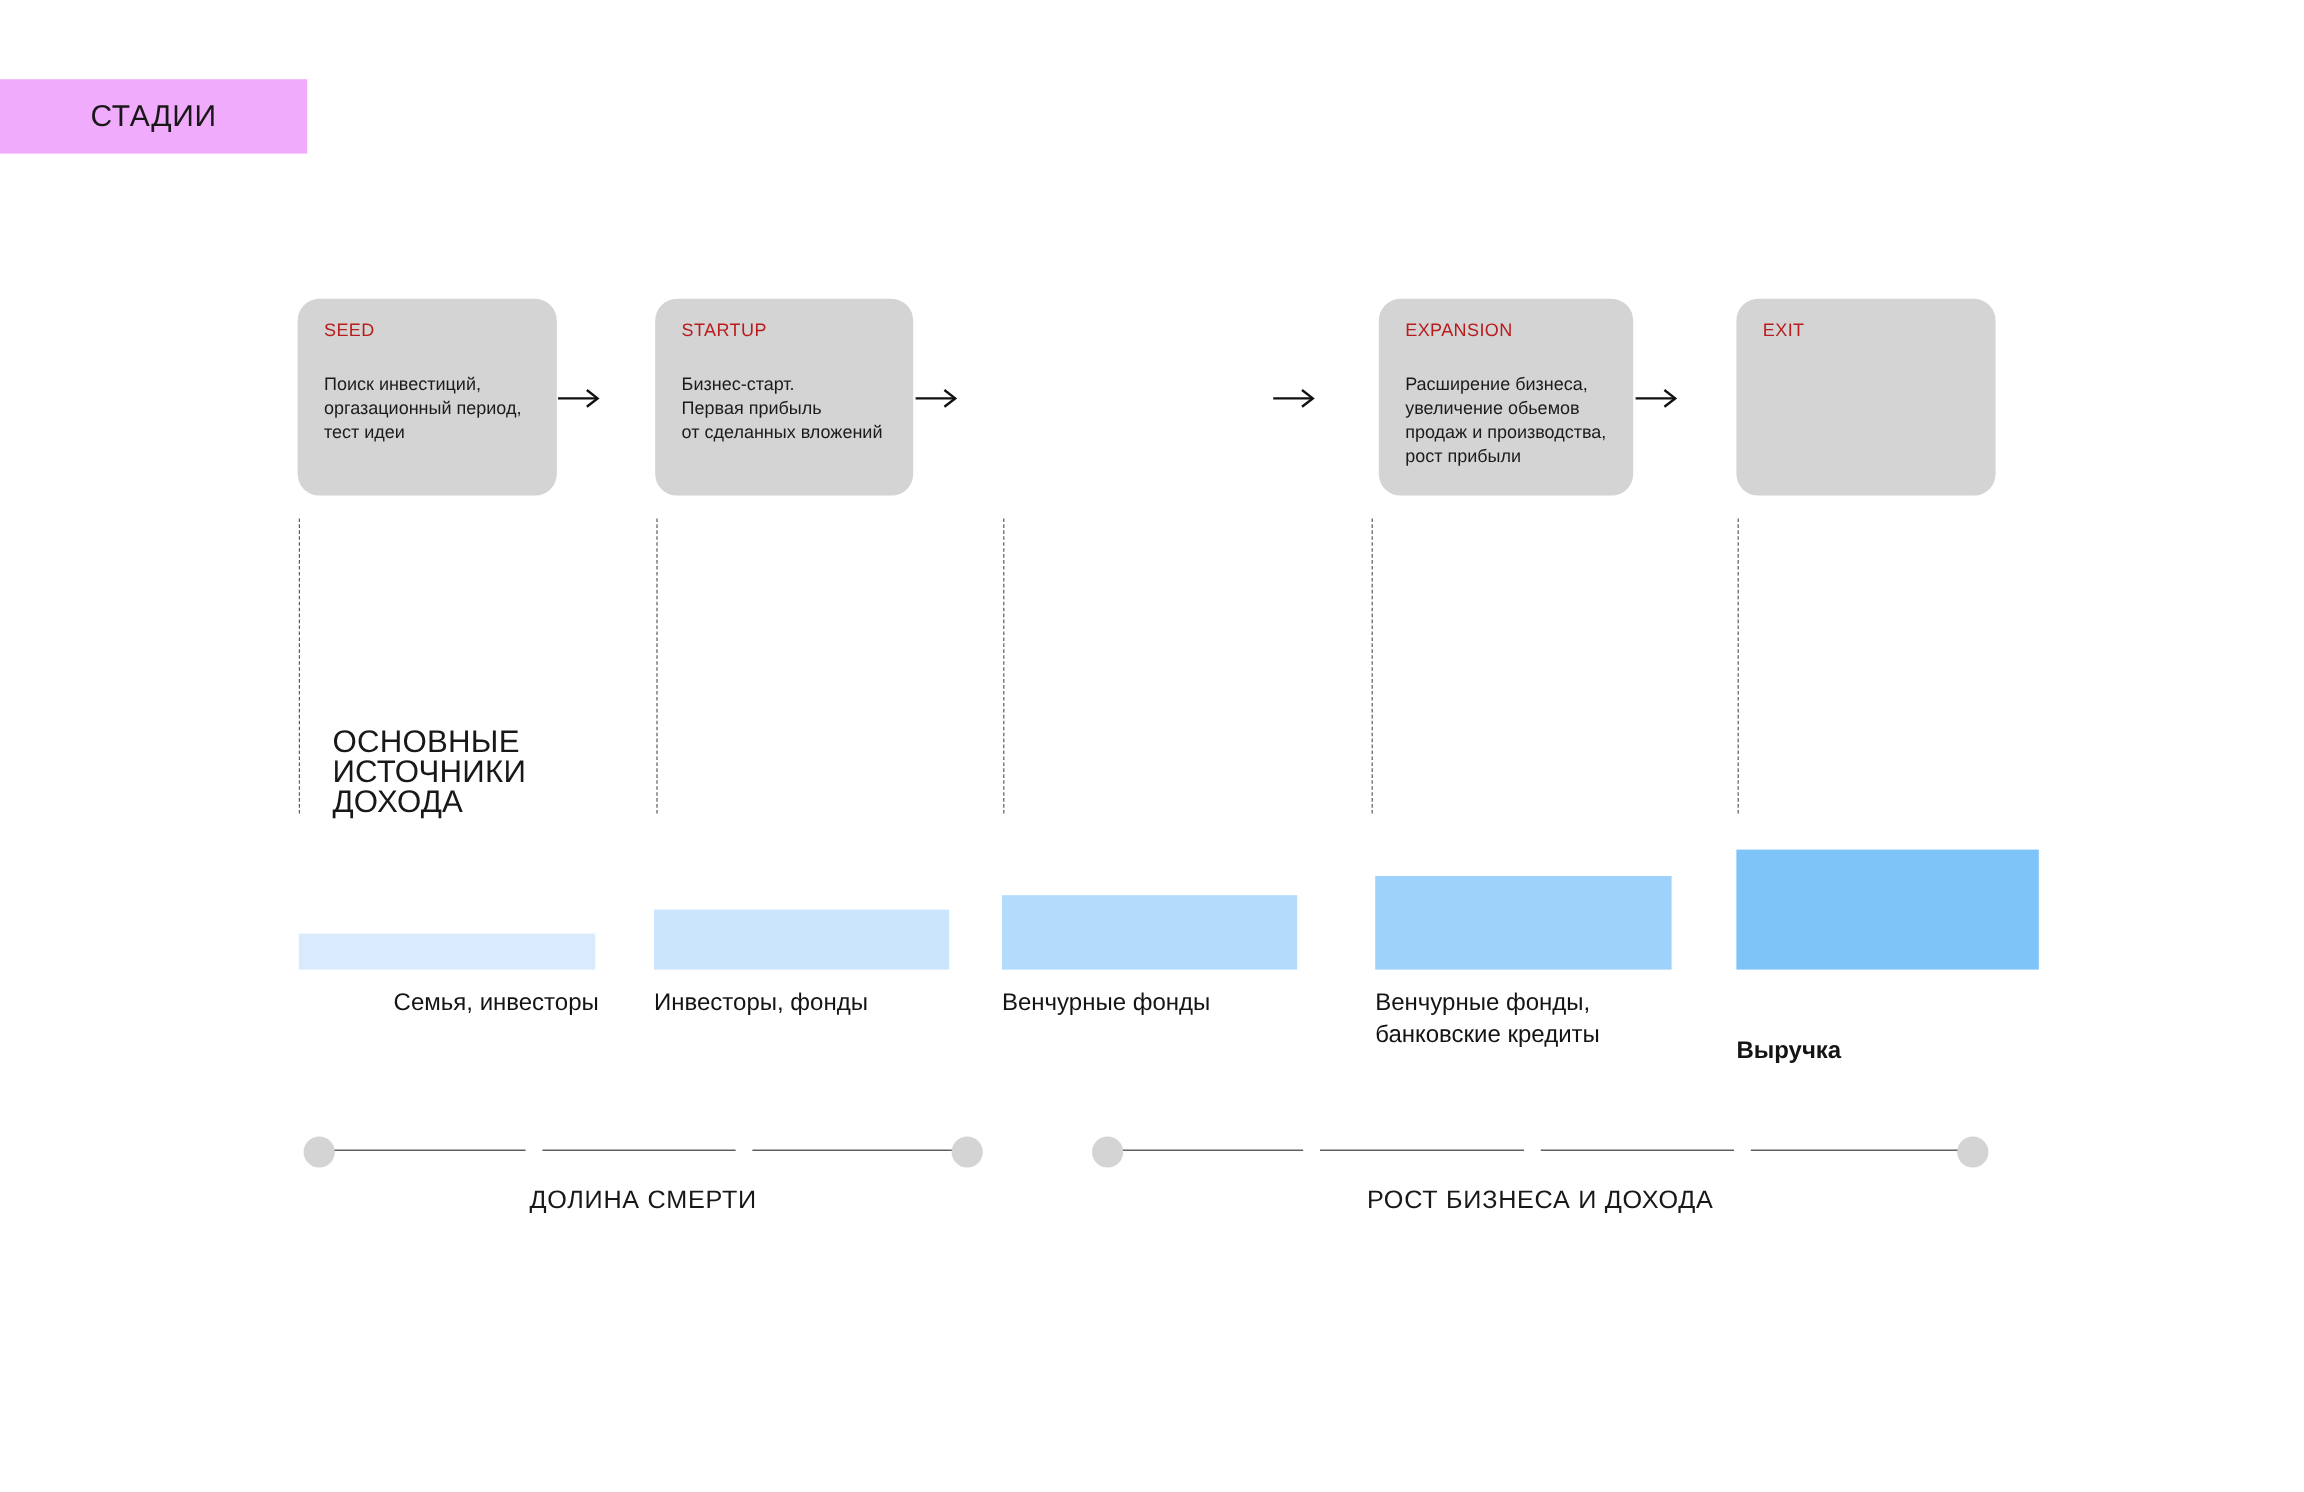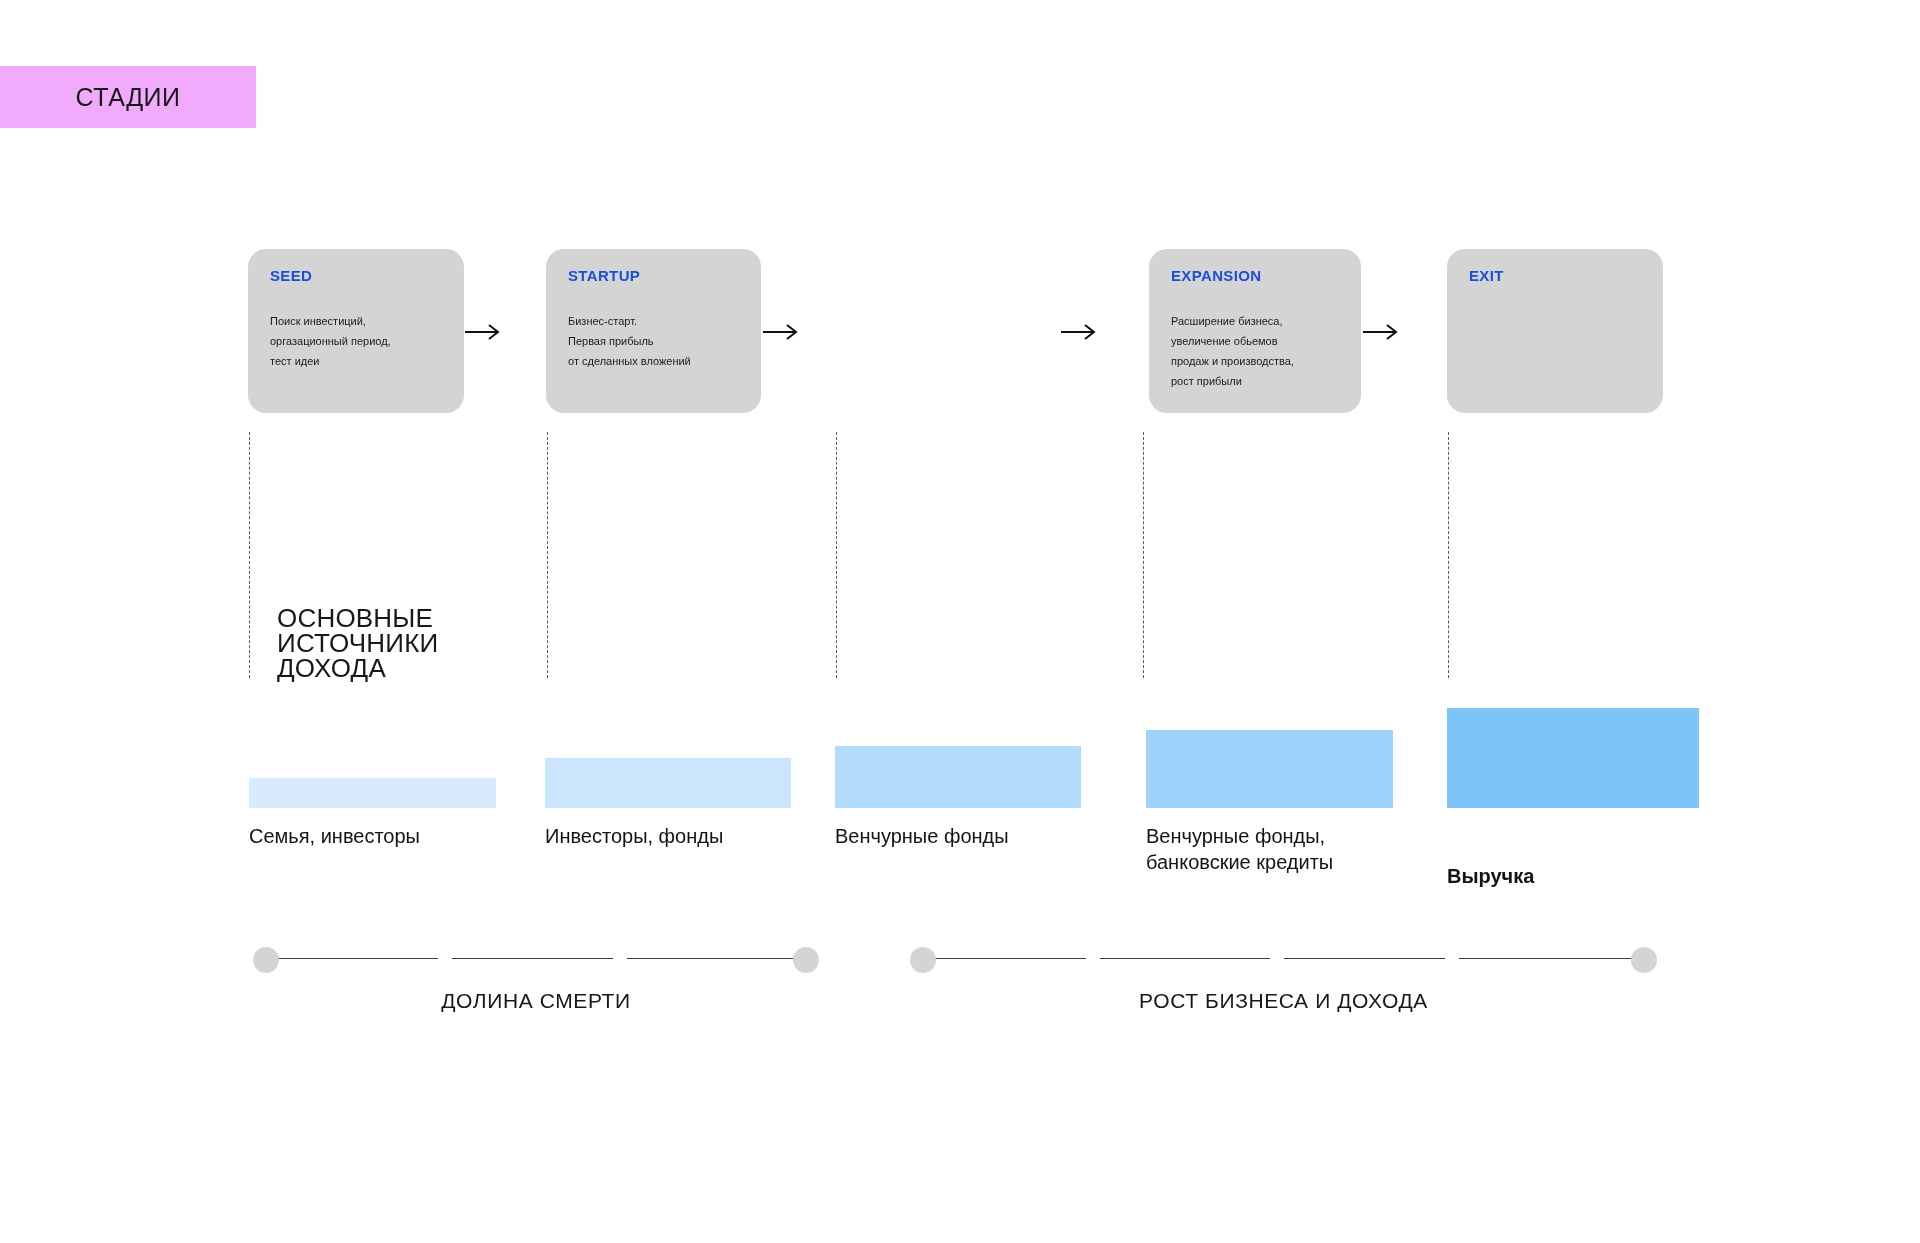--- a/index.html
+++ b/index.html
@@ -46,28 +46,28 @@
     position: absolute;
     top: 0;
     height: 164px;
     background: #d4d4d4;
     border-radius: 18px;
     box-sizing: border-box;
     padding: 19px 22px 0 22px;
   }
   .stage-title {
     font-size: 15px;
-    font-weight: bold;
+    font-weight: normal;
     letter-spacing: 0.35px;
-    color: #1d4ed8;
+    color: #b91c1c;
     margin: 0 0 26px 0;
     line-height: 1.1;
   }
   .stage-desc {
-    font-size: 11px;
+    font-size: 15px;
     line-height: 20px;
     color: #1b1b1b;
     white-space: pre-line;
     margin: 0;
   }
 
   .stage-arrow {
     position: absolute;
     top: 72px;
     width: 42px;
@@ -224,21 +224,21 @@
 <div class="dash-line" style="left:1143px;"></div>
 <div class="dash-line" style="left:1448px;"></div>
 
 <div id="income-sources-label">ОСНОВНЫЕ
 ИСТОЧНИКИ
 ДОХОДА</div>
 
 <div id="bars-area">
 
   <div class="bar" style="left:249px; top:778px; width:247px; height:30px; background:#d9eafd;"></div>
-  <div class="bar-label" style="left:249px; top:823px; width:250px;">Семья, инвесторы</div>
+  <div class="bar-label" style="left:249px; top:823px; width:250px;text-align:right;">Семья, инвесторы</div>
 
   <div class="bar" style="left:545px; top:758px; width:246px; height:50px; background:#cbe5fc;"></div>
   <div class="bar-label" style="left:545px; top:823px; width:260px;">Инвесторы, фонды</div>
 
   <div class="bar" style="left:835px; top:746px; width:246px; height:62px; background:#b3dbfb;"></div>
   <div class="bar-label" style="left:835px; top:823px; width:260px;">Венчурные фонды</div>
 
   <div class="bar" style="left:1146px; top:730px; width:247px; height:78px; background:#9ed2fb;"></div>
   <div class="bar-label" style="left:1146px; top:823px; width:260px;">Венчурные фонды,
 банковские кредиты</div>

